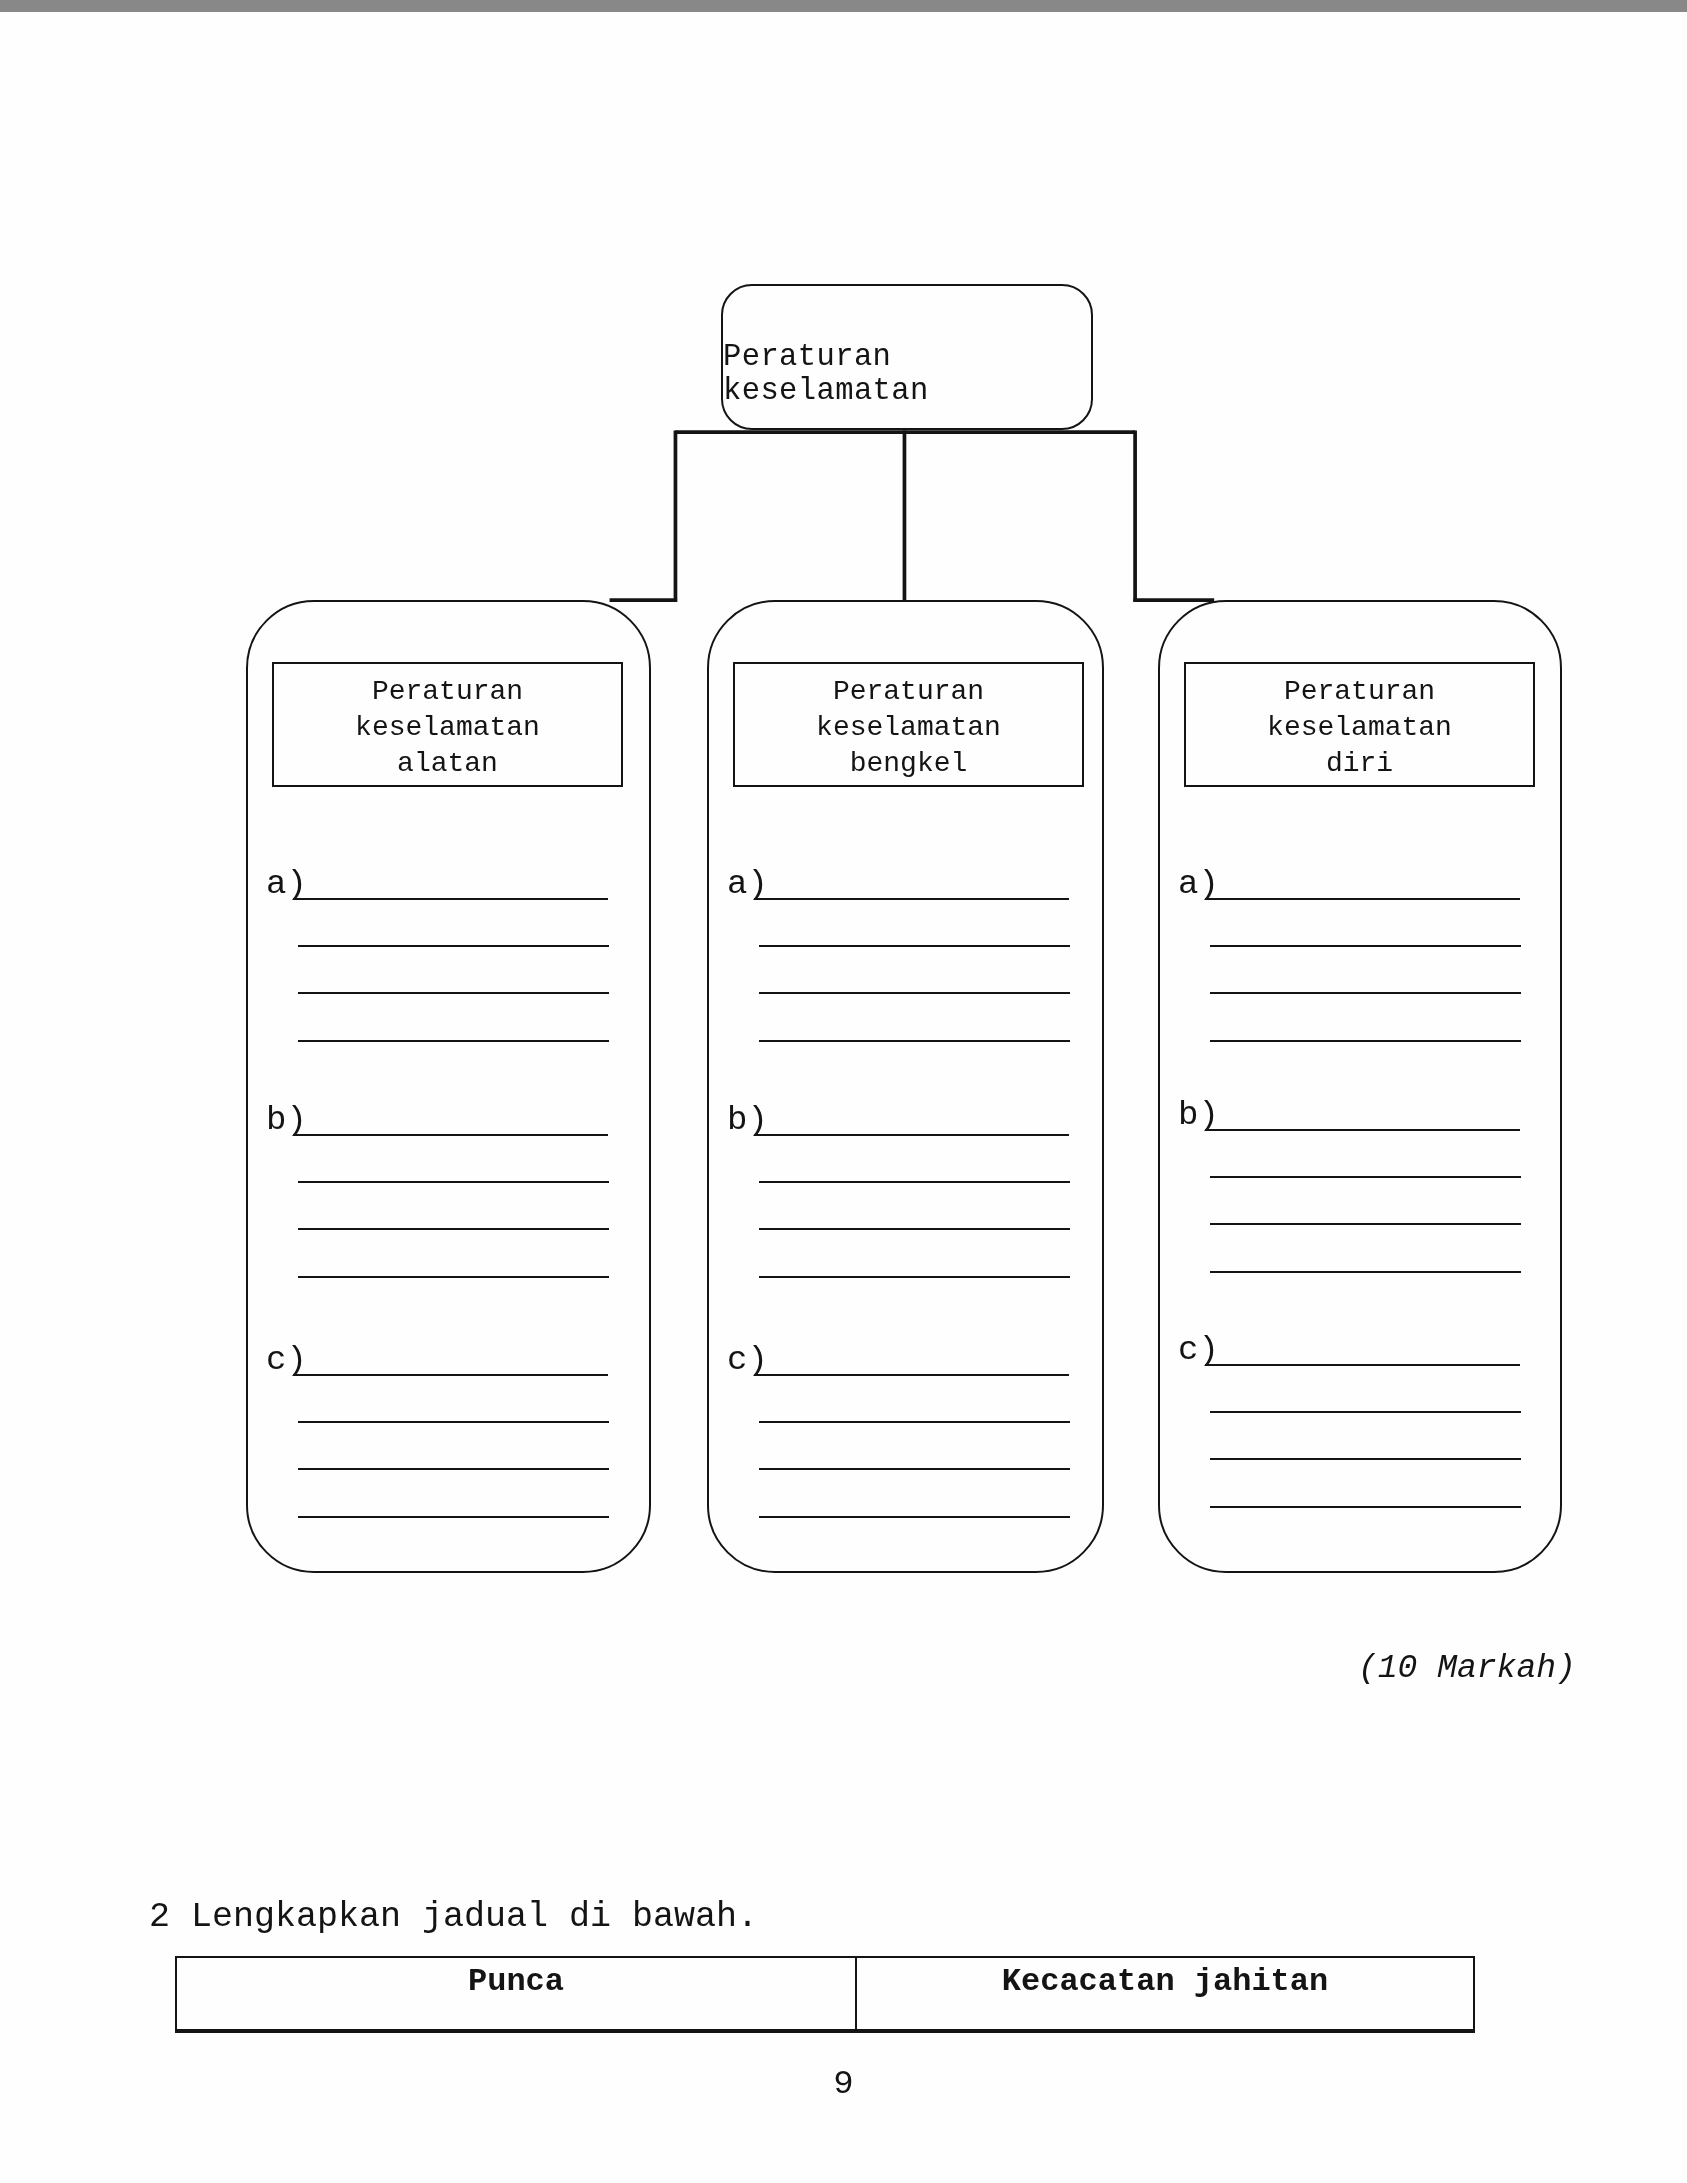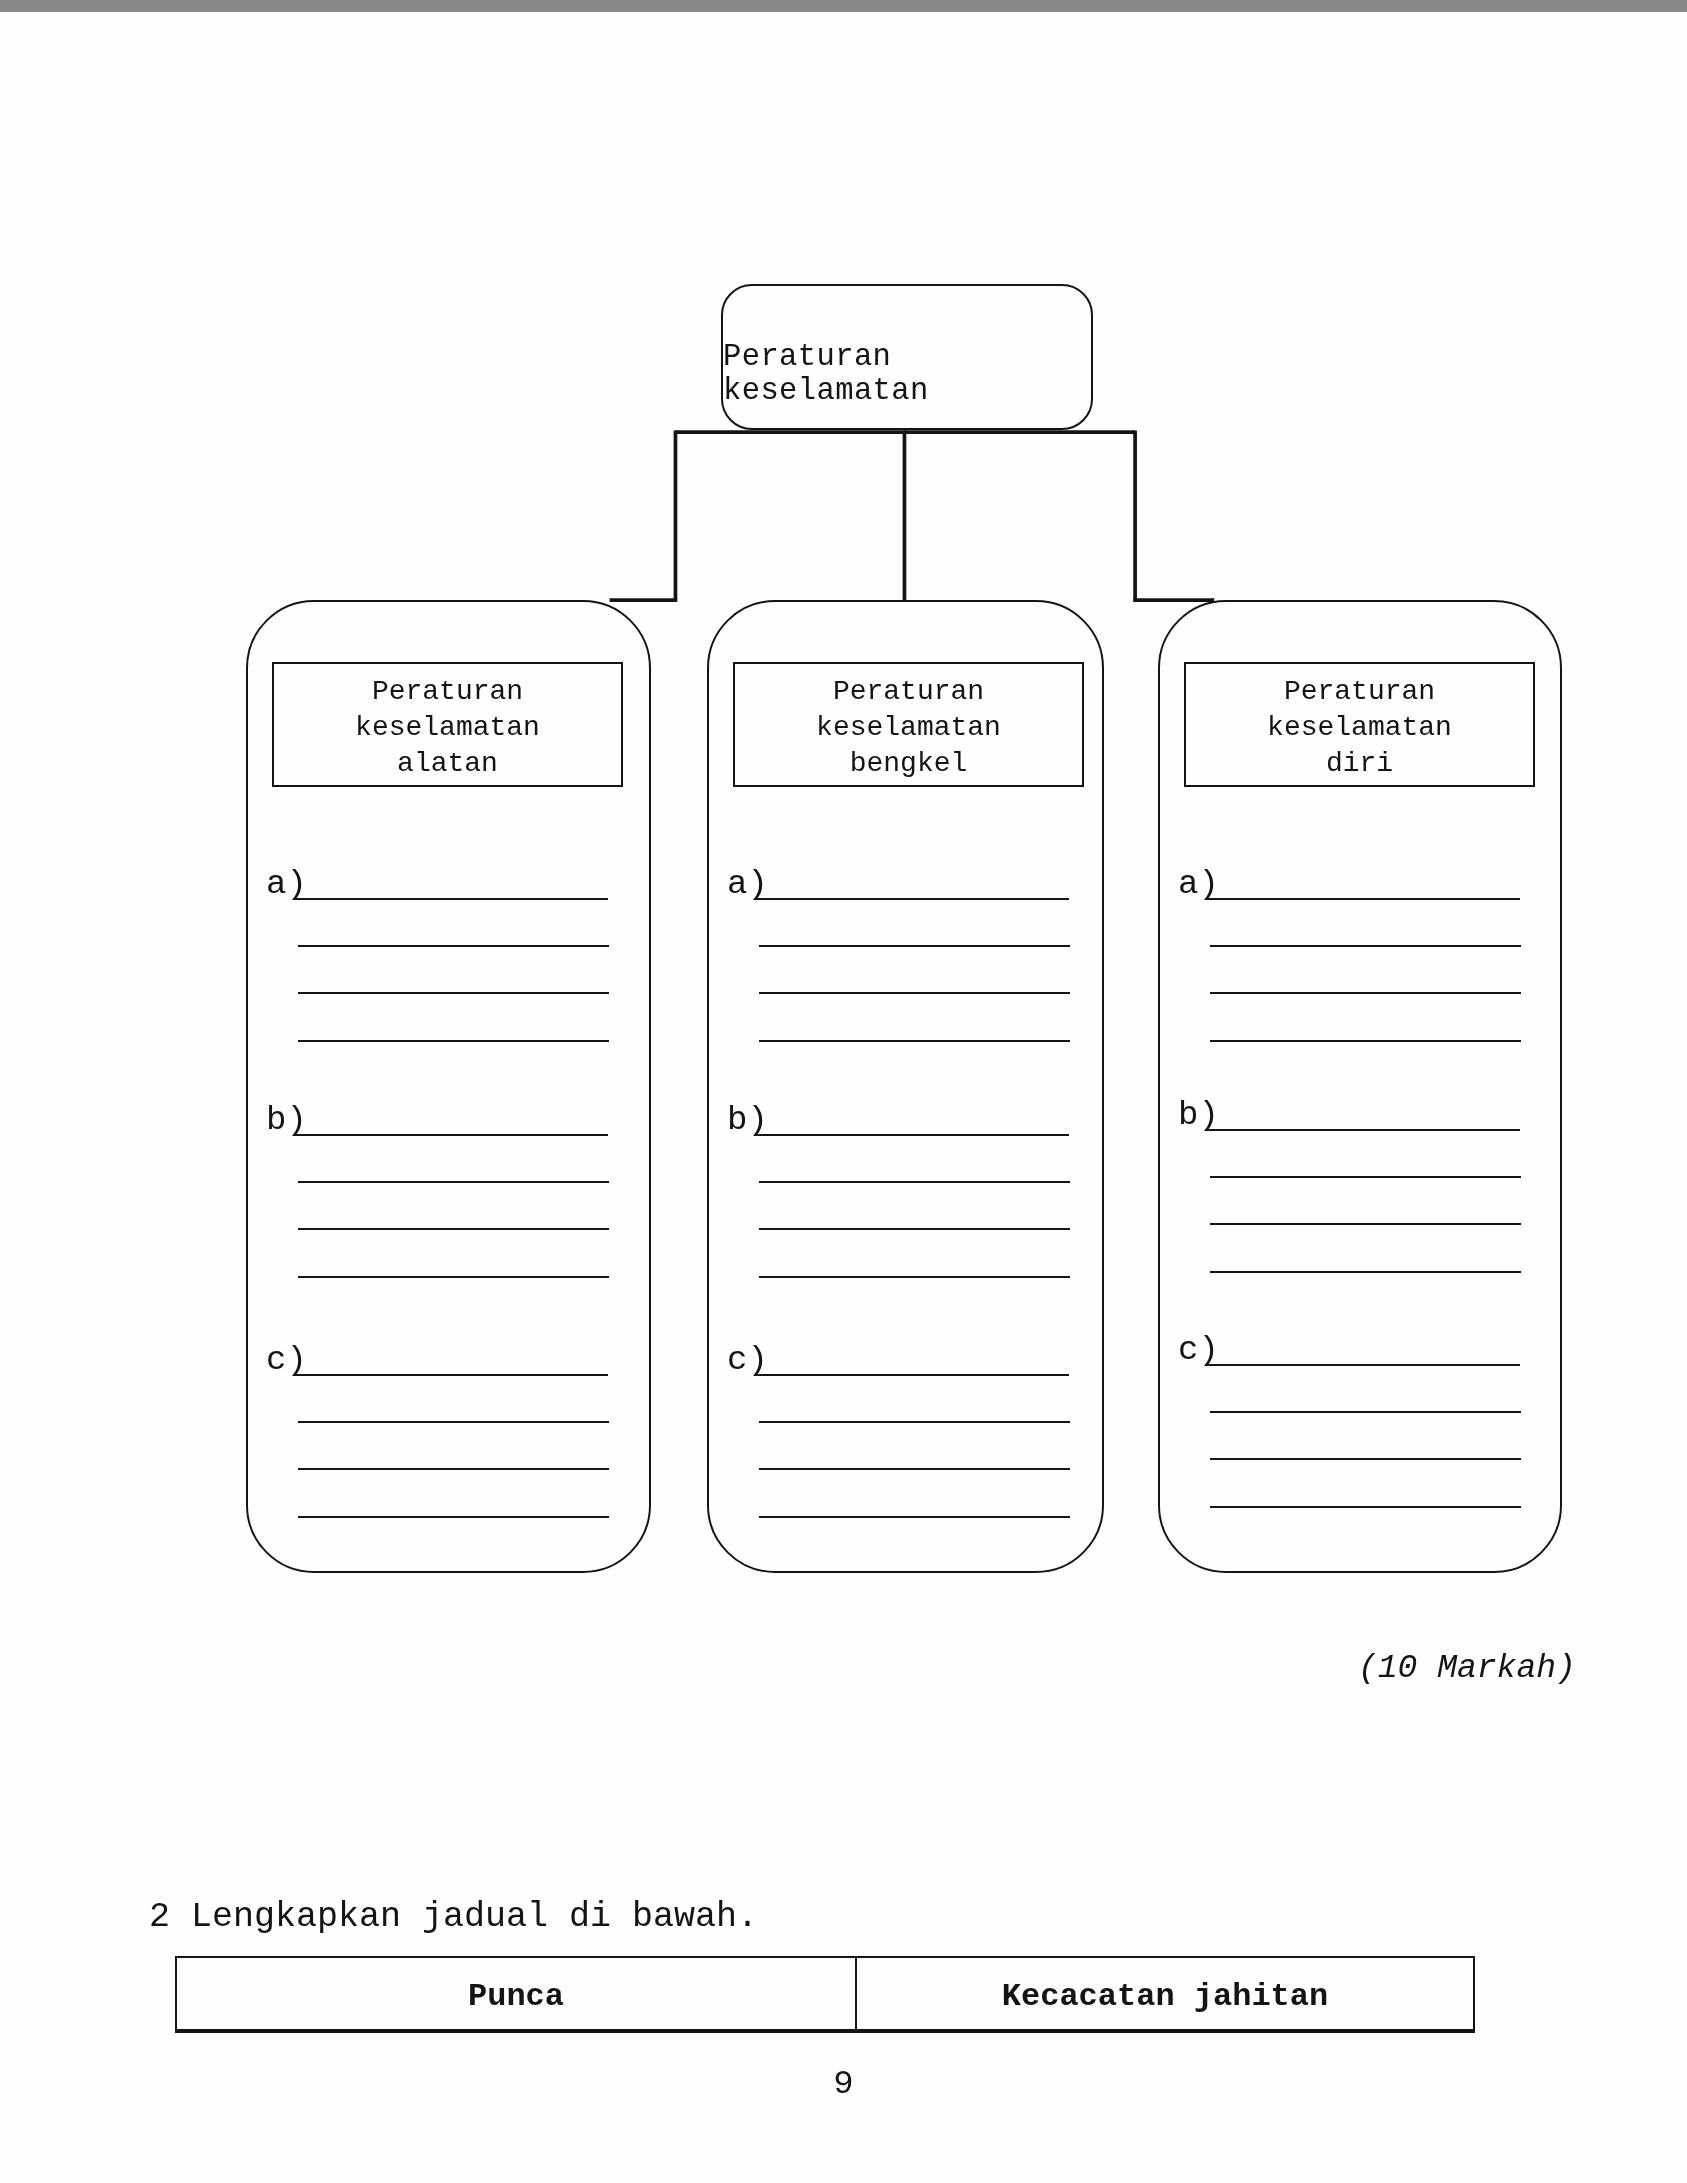--- a/index.html
+++ b/index.html
@@ -49,21 +49,21 @@
 
   .marks { position:absolute; left:1358px; top:1638px; font-style:italic; font-size:33px; }
   .q2 { position:absolute; left:149px; top:1885px; font-size:35px; }
 
   .q2-table {
     position:absolute; left:175px; top:1944px; width:1300px; height:77px;
     border:2.5px solid var(--ink); border-bottom-width:4.1px; display:flex;
     background:var(--paper);
   }
   .q2-table .cell {
-    font-weight:bold; font-size:32px; text-align:center; padding-top:20px;
+    font-weight:bold; font-size:32px; text-align:center; padding-top:5px;
   }
   .q2-table .cell-1 { width:680px; border-right:2.5px solid var(--ink); }
   .q2-table .cell-2 { flex:1; }
 
   .pageno { position:absolute; left:0; top:2053px; width:1687px; text-align:center; font-size:34px; }
 </style>
 </head>
 <body>
 
 <div class="page">

